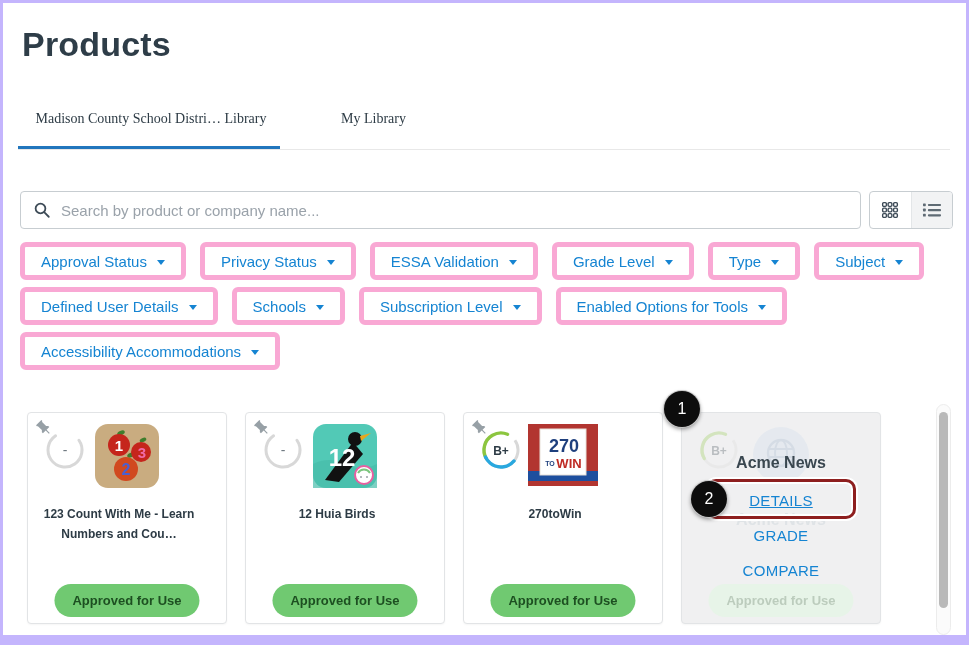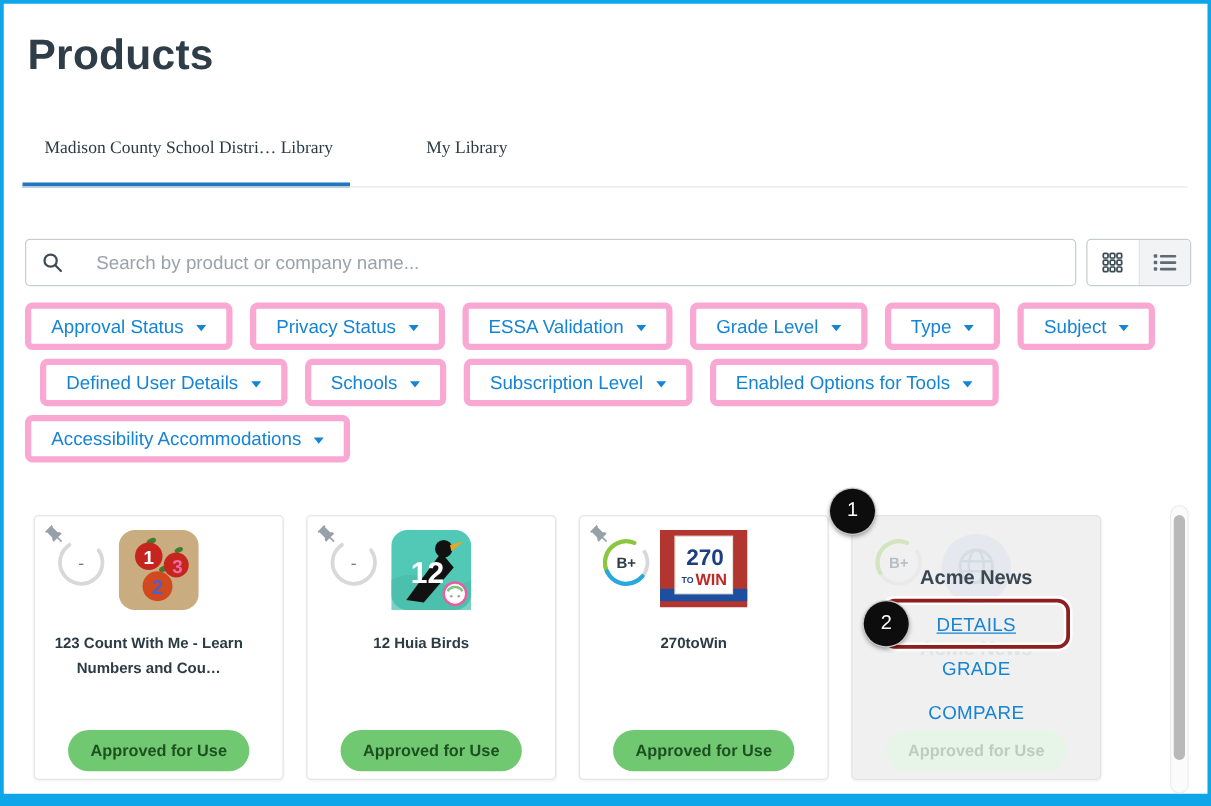--- a/index.html
+++ b/index.html
@@ -1,40 +1,40 @@
 <!DOCTYPE html>
 <html><head>
 <meta charset="utf-8">
 <style>
   * { margin:0; padding:0; box-sizing:border-box; }
   body { font-family:"Liberation Sans", sans-serif; background:#fff; }
-  .frame { width:969px; height:645px; background:#0ea5e9; padding:3px 3px 10px 3px; }
+  .frame { width:969px; height:645px; background:#c4b5fd; padding:3px 3px 10px 3px; }
   .page { position:relative; width:963px; height:632px; background:#fff; overflow:hidden; }
 
   .page-title { position:absolute; left:19px; top:22px; font-size:34px; font-weight:700; color:#2e3d48; letter-spacing:.2px; }
 
   
   .tab { position:absolute; top:108px; font-size:14px; color:#2d3b45; cursor:pointer;font-family:Liberation Serif, serif; }
   .tab-1 { left:17px; width:262px; text-align:center; }
   .tab-2 { left:338px; }
   .tab-underline { position:absolute; left:15px; top:143px; width:262px; height:4px; background:#2176bd; }
   .tabs-line { position:absolute; left:15px; top:146px; width:932px; height:1px; background:#e8e8e8; }
 
   
-  .search-box { position:absolute; left:17px; top:188px; width:841px; height:38px; border:1px solid #c7cdd1; border-radius:4px; display:flex; align-items:center; padding:0 12px; background:#fff;gap:16px; }
+  .search-box { position:absolute; left:17px; top:188px; width:841px; height:38px; border:1px solid #c7cdd1; border-radius:4px; display:flex; align-items:center; padding:0 12px; background:#fff; }
   .search-box input { border:none; outline:none; flex:1; font-size:15px; color:#2d3b45; margin-left:10px; font-family:inherit; }
   .search-box input::placeholder { color:#9aa2aa; }
   .view-toggle { position:absolute; left:866px; top:188px; width:84px; height:38px; border:1px solid #c7cdd1; border-radius:4px; display:flex; overflow:hidden; background:#fff; }
   .view-seg { flex:1; display:flex; align-items:center; justify-content:center; cursor:pointer; }
   .view-seg.inactive { background:#f2f3f4; }
   .view-seg + .view-seg { border-left:1px solid #e3e6e8; }
 
   
   .filter-row { position:absolute; left:17px; display:flex; gap:14px; }
-  .fr-1 { top:239px; } .fr-2 { top:284px;margin-left:12px; } .fr-3 { top:329px; }
+  .fr-1 { top:239px; } .fr-2 { top:284px; } .fr-3 { top:329px; }
   .filter-btn { height:38px; border:5px solid #f9a8d4; border-radius:6px; background:#fff; display:inline-flex; align-items:center; padding:0 16px; font-size:15px; color:#1584d2; cursor:pointer; white-space:nowrap; }
   .caret { width:0; height:0; border-left:4px solid transparent; border-right:4px solid transparent; border-top:5px solid currentColor; margin-left:10px; margin-top:2px; }
 
   
   .cards { position:absolute; left:24px; top:409px; display:flex; gap:18px; }
   .card { position:relative; width:200px; height:212px; background:#fff; border:1px solid #e2e4e6; border-radius:4px; box-shadow:0 1px 2px rgba(0,0,0,.04); }
   .pin { position:absolute; left:7px; top:6px; }
   .gauge { position:absolute; left:15px; top:15px; }
   .app-icon { position:absolute; left:50%; top:11px; transform:translateX(-50%); }
   .card-title { position:absolute; top:91px; left:8px; right:24px; text-align:center; font-size:12px; font-weight:700; color:#2d3b45; line-height:20px; }

